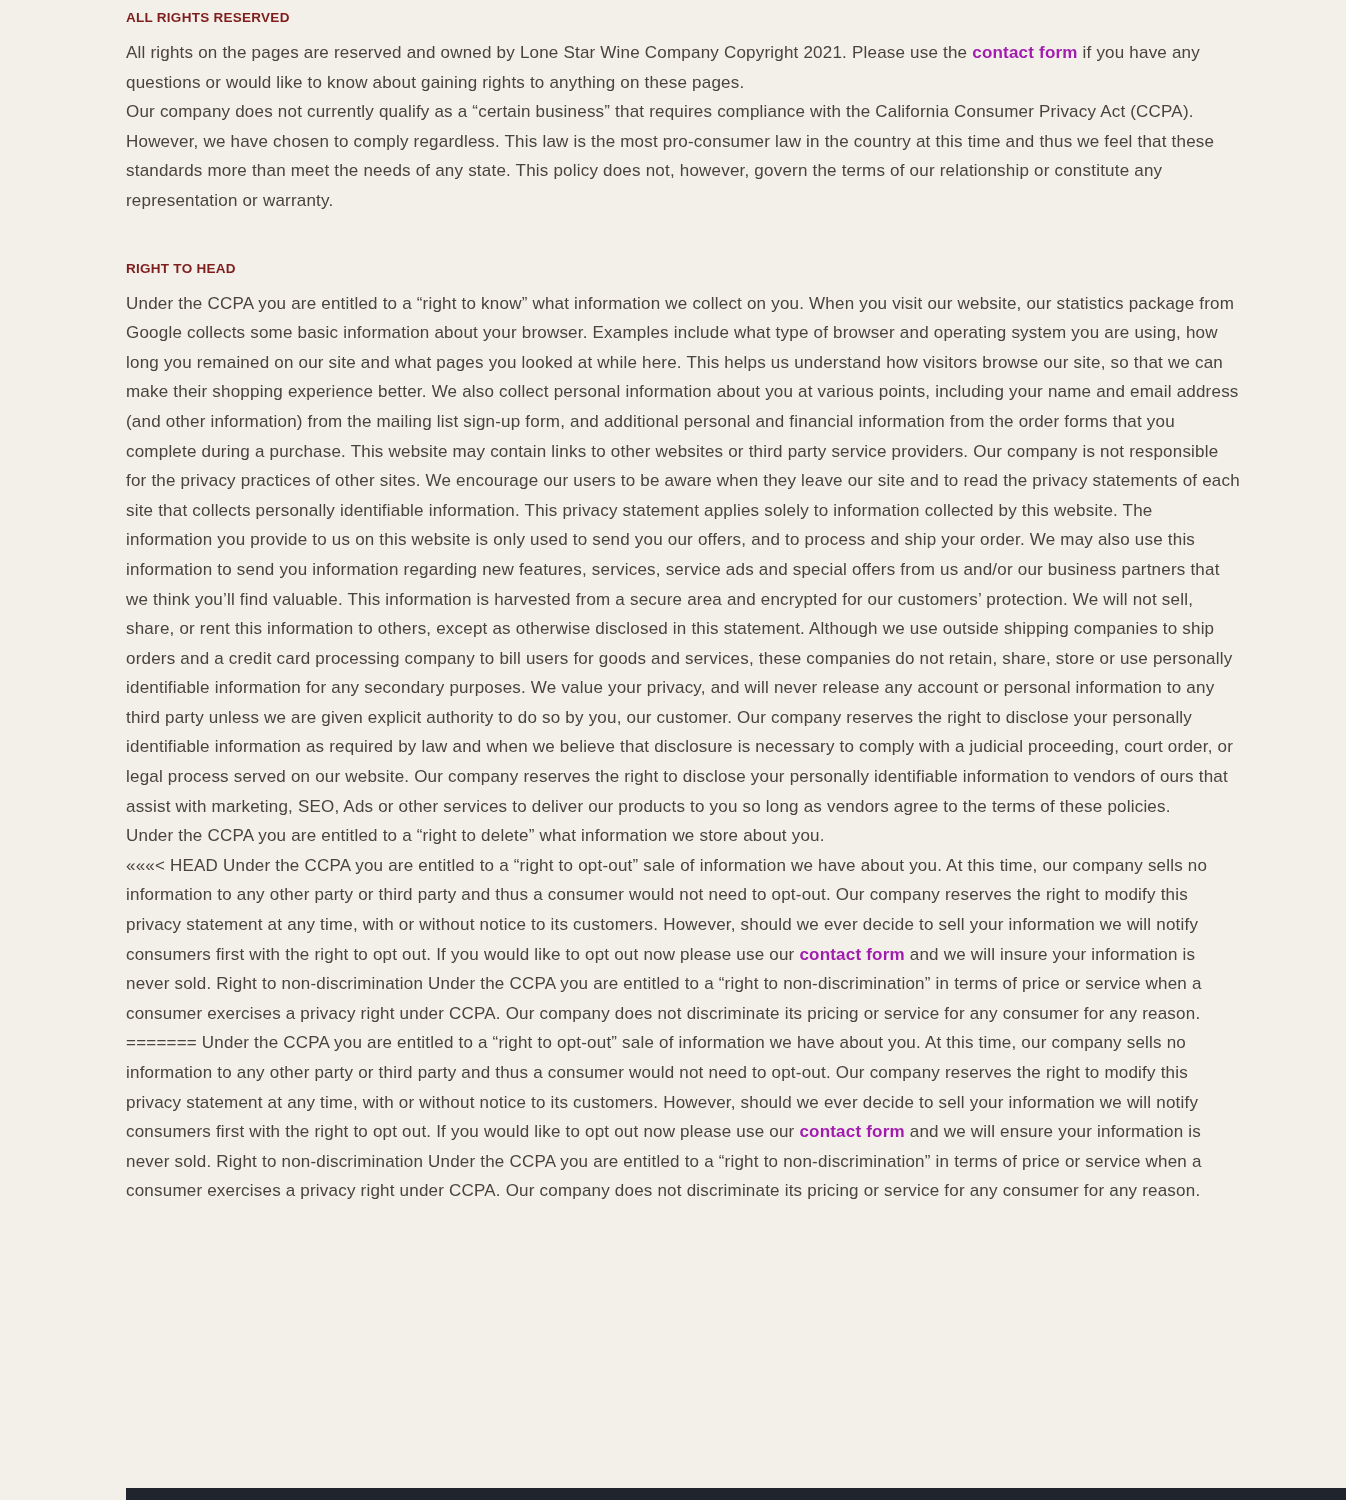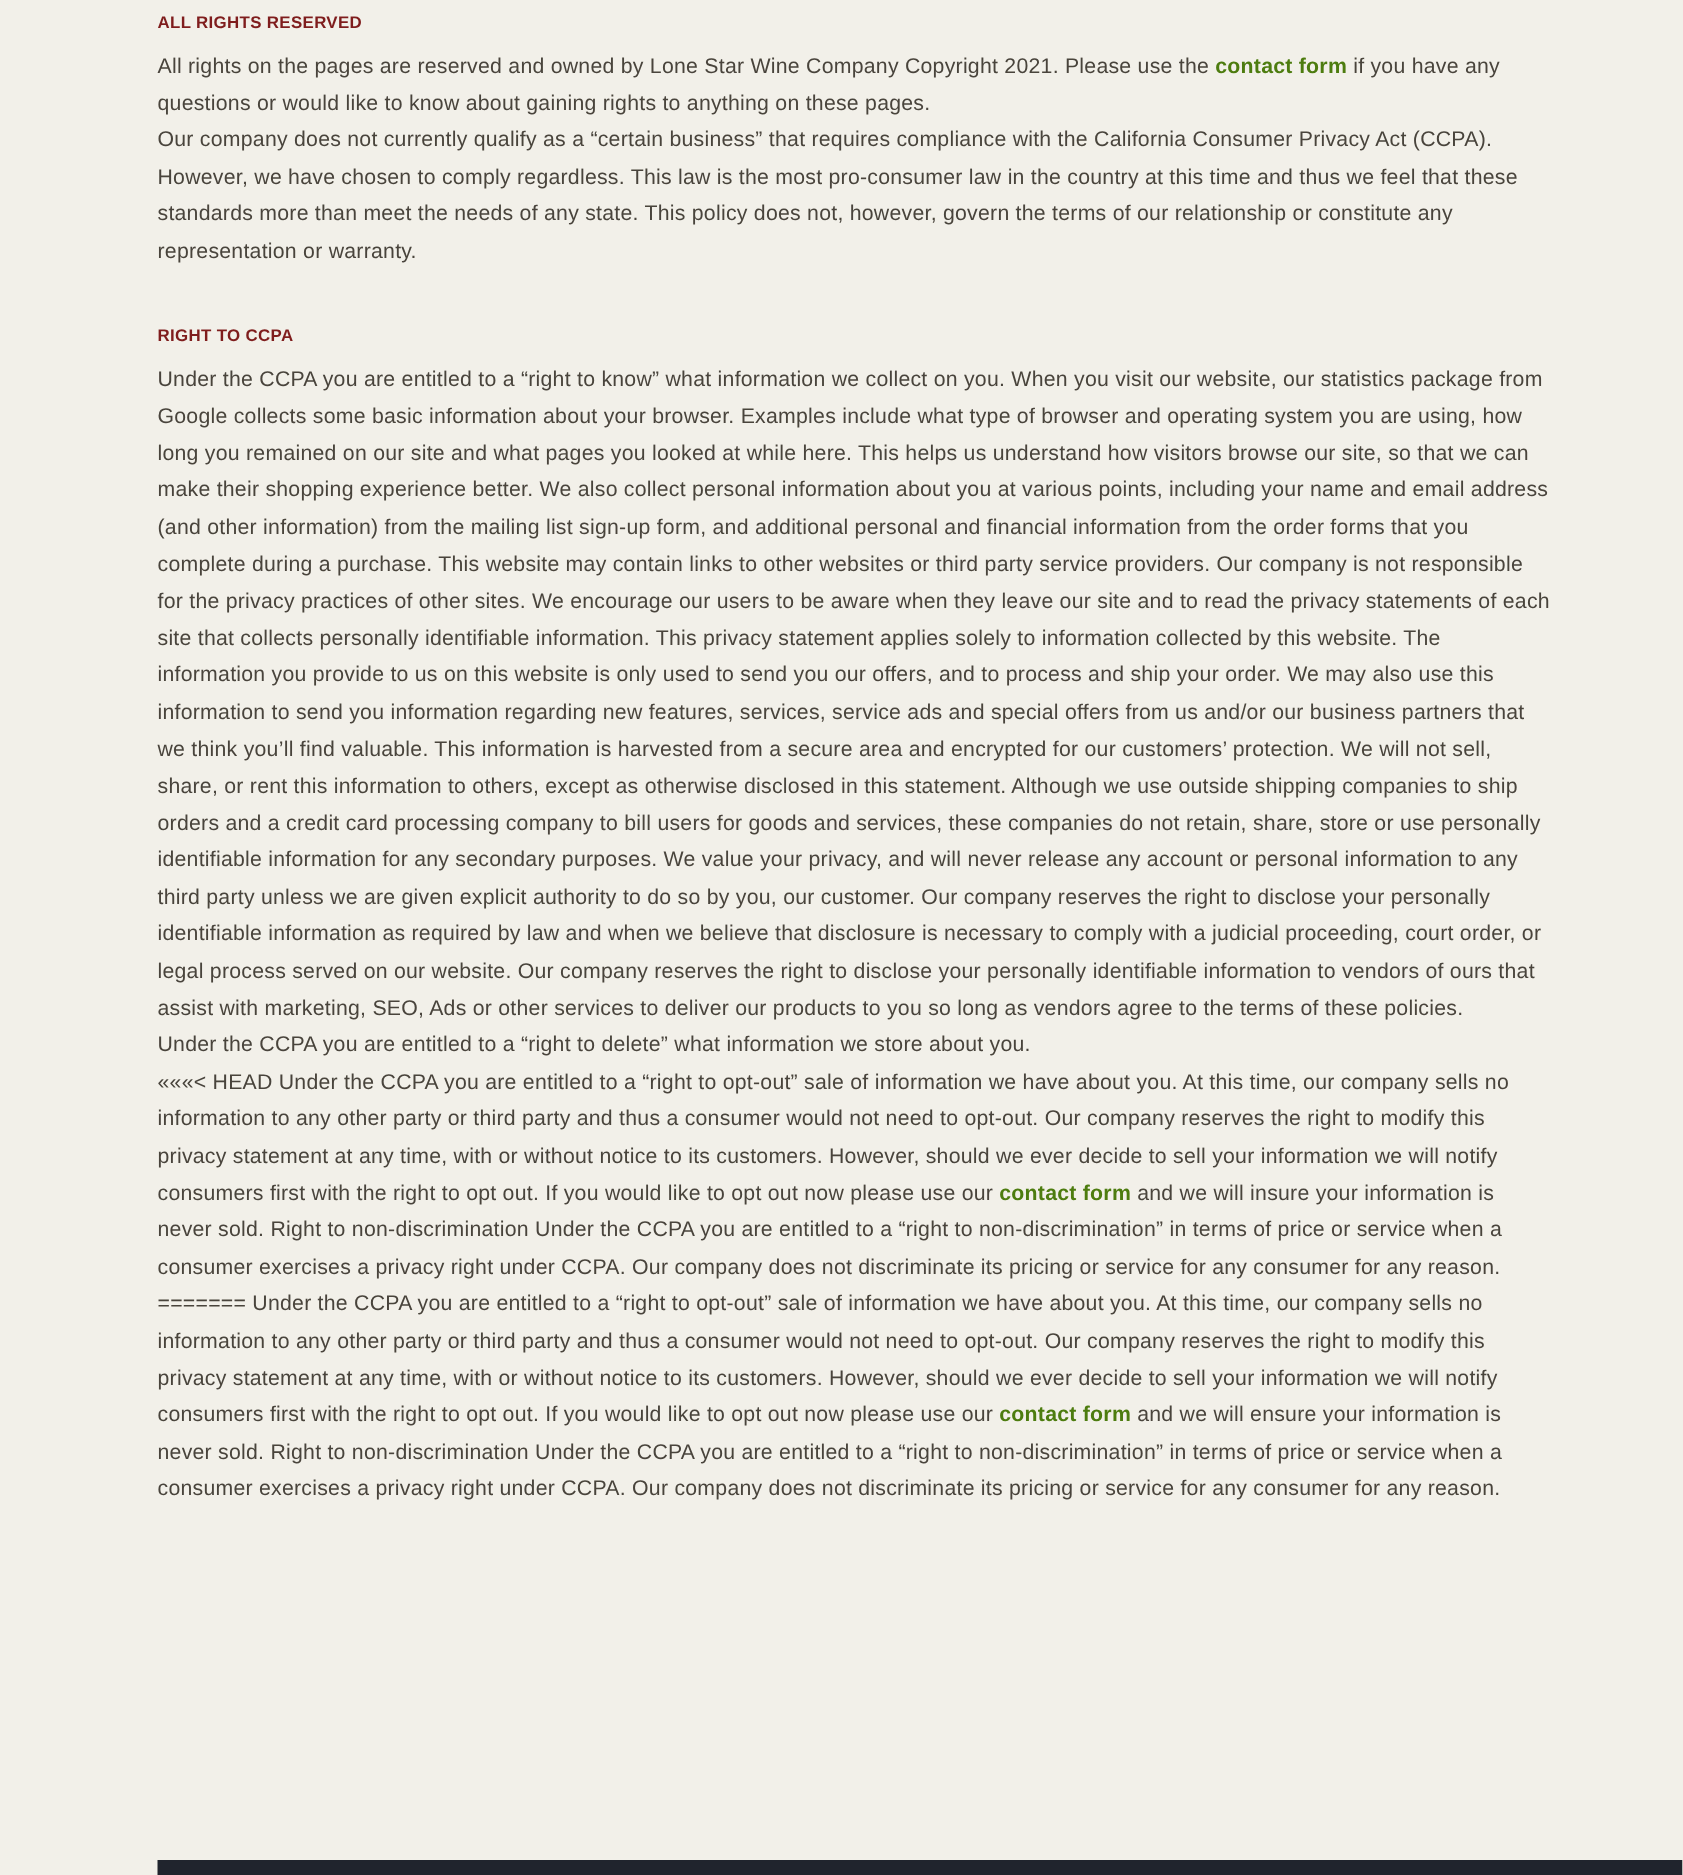--- a/index.html
+++ b/index.html
@@ -32,21 +32,21 @@
   .section-paragraph {
     margin: 0;
     font-size: 17px;
     line-height: 29.6px;
     font-weight: 400;
     letter-spacing: 0.012em;
     color: #49443c;
     text-align: left;
   }
   .inline-link {
-    color: #4d7c0f;
+    color: #a21caf;
     font-weight: 700;
     text-decoration: none;
     cursor: pointer;
   }
   .footer-bar {
     position: absolute;
     left: 126px;
     right: 0;
     bottom: 0;
     height: 12px;
@@ -61,21 +61,21 @@
   <section>
     <h3 class="section-heading">ALL RIGHTS RESERVED</h3>
     <p class="section-paragraph"><span>All rights on the pages are reserved and owned by Lone Star Wine Company Copyright 2021. Please use the </span><a class="inline-link">contact form</a><span> if you have any questions or would like to know about gaining rights to anything on these pages.</span></p>
   </section>
 
   <section>
     <p class="section-paragraph"><span>Our company does not currently qualify as a “certain business” that requires compliance with the California Consumer Privacy Act (CCPA). However, we have chosen to comply regardless. This law is the most pro-consumer law in the country at this time and thus we feel that these standards more than meet the needs of any state. This policy does not, however, govern the terms of our relationship or constitute any representation or warranty.</span></p>
   </section>
 
   <section>
-    <h3 class="section-heading">RIGHT TO CCPA</h3>
+    <h3 class="section-heading">RIGHT TO HEAD</h3>
     <p class="section-paragraph"><span>Under the CCPA you are entitled to a “right to know” what information we collect on you. When you visit our website, our statistics package from Google collects some basic information about your browser. Examples include what type of browser and operating system you are using, how long you remained on our site and what pages you looked at while here. This helps us understand how visitors browse our site, so that we can make their shopping experience better. We also collect personal information about you at various points, including your name and email address (and other information) from the mailing list sign-up form, and additional personal and financial information from the order forms that you complete during a purchase. This website may contain links to other websites or third party service providers. Our company is not responsible for the privacy practices of other sites. We encourage our users to be aware when they leave our site and to read the privacy statements of each site that collects personally identifiable information. This privacy statement applies solely to information collected by this website. The information you provide to us on this website is only used to send you our offers, and to process and ship your order. We may also use this information to send you information regarding new features, services, service ads and special offers from us and/or our business partners that we think you’ll find valuable. This information is harvested from a secure area and encrypted for our customers’ protection. We will not sell, share, or rent this information to others, except as otherwise disclosed in this statement. Although we use outside shipping companies to ship orders and a credit card processing company to bill users for goods and services, these companies do not retain, share, store or use personally identifiable information for any secondary purposes. We value your privacy, and will never release any account or personal information to any third party unless we are given explicit authority to do so by you, our customer. Our company reserves the right to disclose your personally identifiable information as required by law and when we believe that disclosure is necessary to comply with a judicial proceeding, court order, or legal process served on our website. Our company reserves the right to disclose your personally identifiable information to vendors of ours that assist with marketing, SEO, Ads or other services to deliver our products to you so long as vendors agree to the terms of these policies.</span></p>
   </section>
 
   <section>
     <p class="section-paragraph"><span>Under the CCPA you are entitled to a “right to delete” what information we store about you.</span></p>
   </section>
 
   <section>
     <p class="section-paragraph"><span>«««&lt; HEAD Under the CCPA you are entitled to a “right to opt-out” sale of information we have about you. At this time, our company sells no information to any other party or third party and thus a consumer would not need to opt-out. Our company reserves the right to modify this privacy statement at any time, with or without notice to its customers. However, should we ever decide to sell your information we will notify consumers first with the right to opt out. If you would like to opt out now please use our </span><a class="inline-link">contact form</a><span> and we will insure your information is never sold. Right to non-discrimination Under the CCPA you are entitled to a “right to non-discrimination” in terms of price or service when a consumer exercises a privacy right under CCPA. Our company does not discriminate its pricing or service for any consumer for any reason. ======= Under the CCPA you are entitled to a “right to opt-out” sale of information we have about you. At this time, our company sells no information to any other party or third party and thus a consumer would not need to opt-out. Our company reserves the right to modify this privacy statement at any time, with or without notice to its customers. However, should we ever decide to sell your information we will notify consumers first with the right to opt out. If you would like to opt out now please use our </span><a class="inline-link">contact form</a><span> and we will ensure your information is never sold. Right to non-discrimination Under the CCPA you are entitled to a “right to non-discrimination” in terms of price or service when a consumer exercises a privacy right under CCPA. Our company does not discriminate its pricing or service for any consumer for any reason.</span></p>
   </section>

